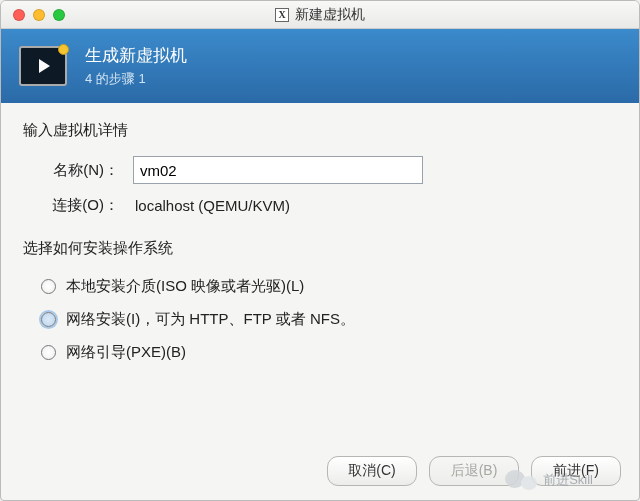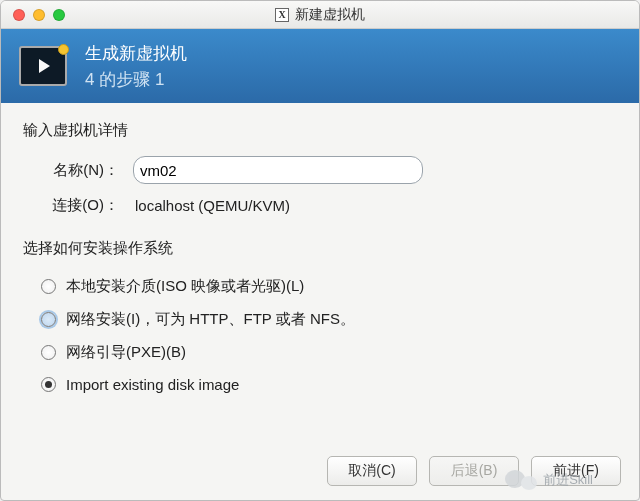--- a/index.html
+++ b/index.html
@@ -59,41 +59,41 @@
     border: 1px solid #c79a1a;
   }
   .play-tri {
     width: 0; height: 0;
     border-left: 11px solid #fafafa;
     border-top: 7px solid transparent;
     border-bottom: 7px solid transparent;
     margin-left: 3px;
   }
   .header-text .title-l { font-size: 17px; font-weight: 400; }
-  .header-text .subtitle { font-size: 17px; color: #cfe2f2; margin-top: 3px; }
+  .header-text .subtitle { font-size: 13px; color: #cfe2f2; margin-top: 3px; }
   .body {
     padding: 18px 22px 0 22px;
     color: #222;
     font-size: 15px;
   }
   .section-title { margin-bottom: 16px; }
   .form-row {
     display: flex; align-items: center;
     margin-bottom: 12px;
     gap: 8px;
   }
   .form-label {
     width: 102px; text-align: right;
     padding-right: 6px;
   }
   .name-input {
     flex: 1 1 auto;
     height: 28px;
     border: 1px solid #9aa3ab;
-    border-radius: 12px;
+    border-radius: 0;
     padding: 2px 6px;
     font-size: 15px;
     max-width: 290px;
     background: #fff;
   }
   .conn-value { padding-left: 2px; }
   .radio-group { margin-top: 12px; padding-left: 18px; }
   .radio-row {
     display: flex; align-items: center;
     gap: 10px;
@@ -119,21 +119,21 @@
   }
   .section-title2 { margin: 24px 0 10px 0; }
   .button-bar {
     position: absolute;
     bottom: 14px; right: 18px;
     display: flex; gap: 12px;
   }
   .btn {
     min-width: 90px; height: 30px;
     border: 1px solid #b6b6b2;
-    border-radius: 5px;
+    border-radius: 11px;
     background: linear-gradient(#ffffff, #ececea);
     font-size: 14px;
     color: #333;
     cursor: pointer;
     padding: 0 12px;
   }
   .btn[disabled] {
     color: #a7a7a2;
     background: linear-gradient(#f6f6f5, #ededeb);
     cursor: default;
@@ -208,24 +208,20 @@
         <span>本地安装介质(ISO 映像或者光驱)(L)</span>
       </label>
       <label class="radio-row">
         <input type="radio" name="inst" class="radio hover-state" style="">
         <span>网络安装(I)，可为 HTTP、FTP 或者 NFS。</span>
       </label>
       <label class="radio-row">
         <input type="radio" name="inst" class="radio" style="">
         <span>网络引导(PXE)(B)</span>
       </label>
-      <label class="radio-row">
-        <input type="radio" name="inst" class="radio" checked="" style="">
-        <span>Import existing disk image</span>
-      </label>
     </div>
   </div>
 
   <div class="button-bar">
     <button class="btn">取消(C)</button>
     <button class="btn" disabled="">后退(B)</button>
     <button class="btn">前进(F)</button>
   </div>
 
   <div class="watermark">

